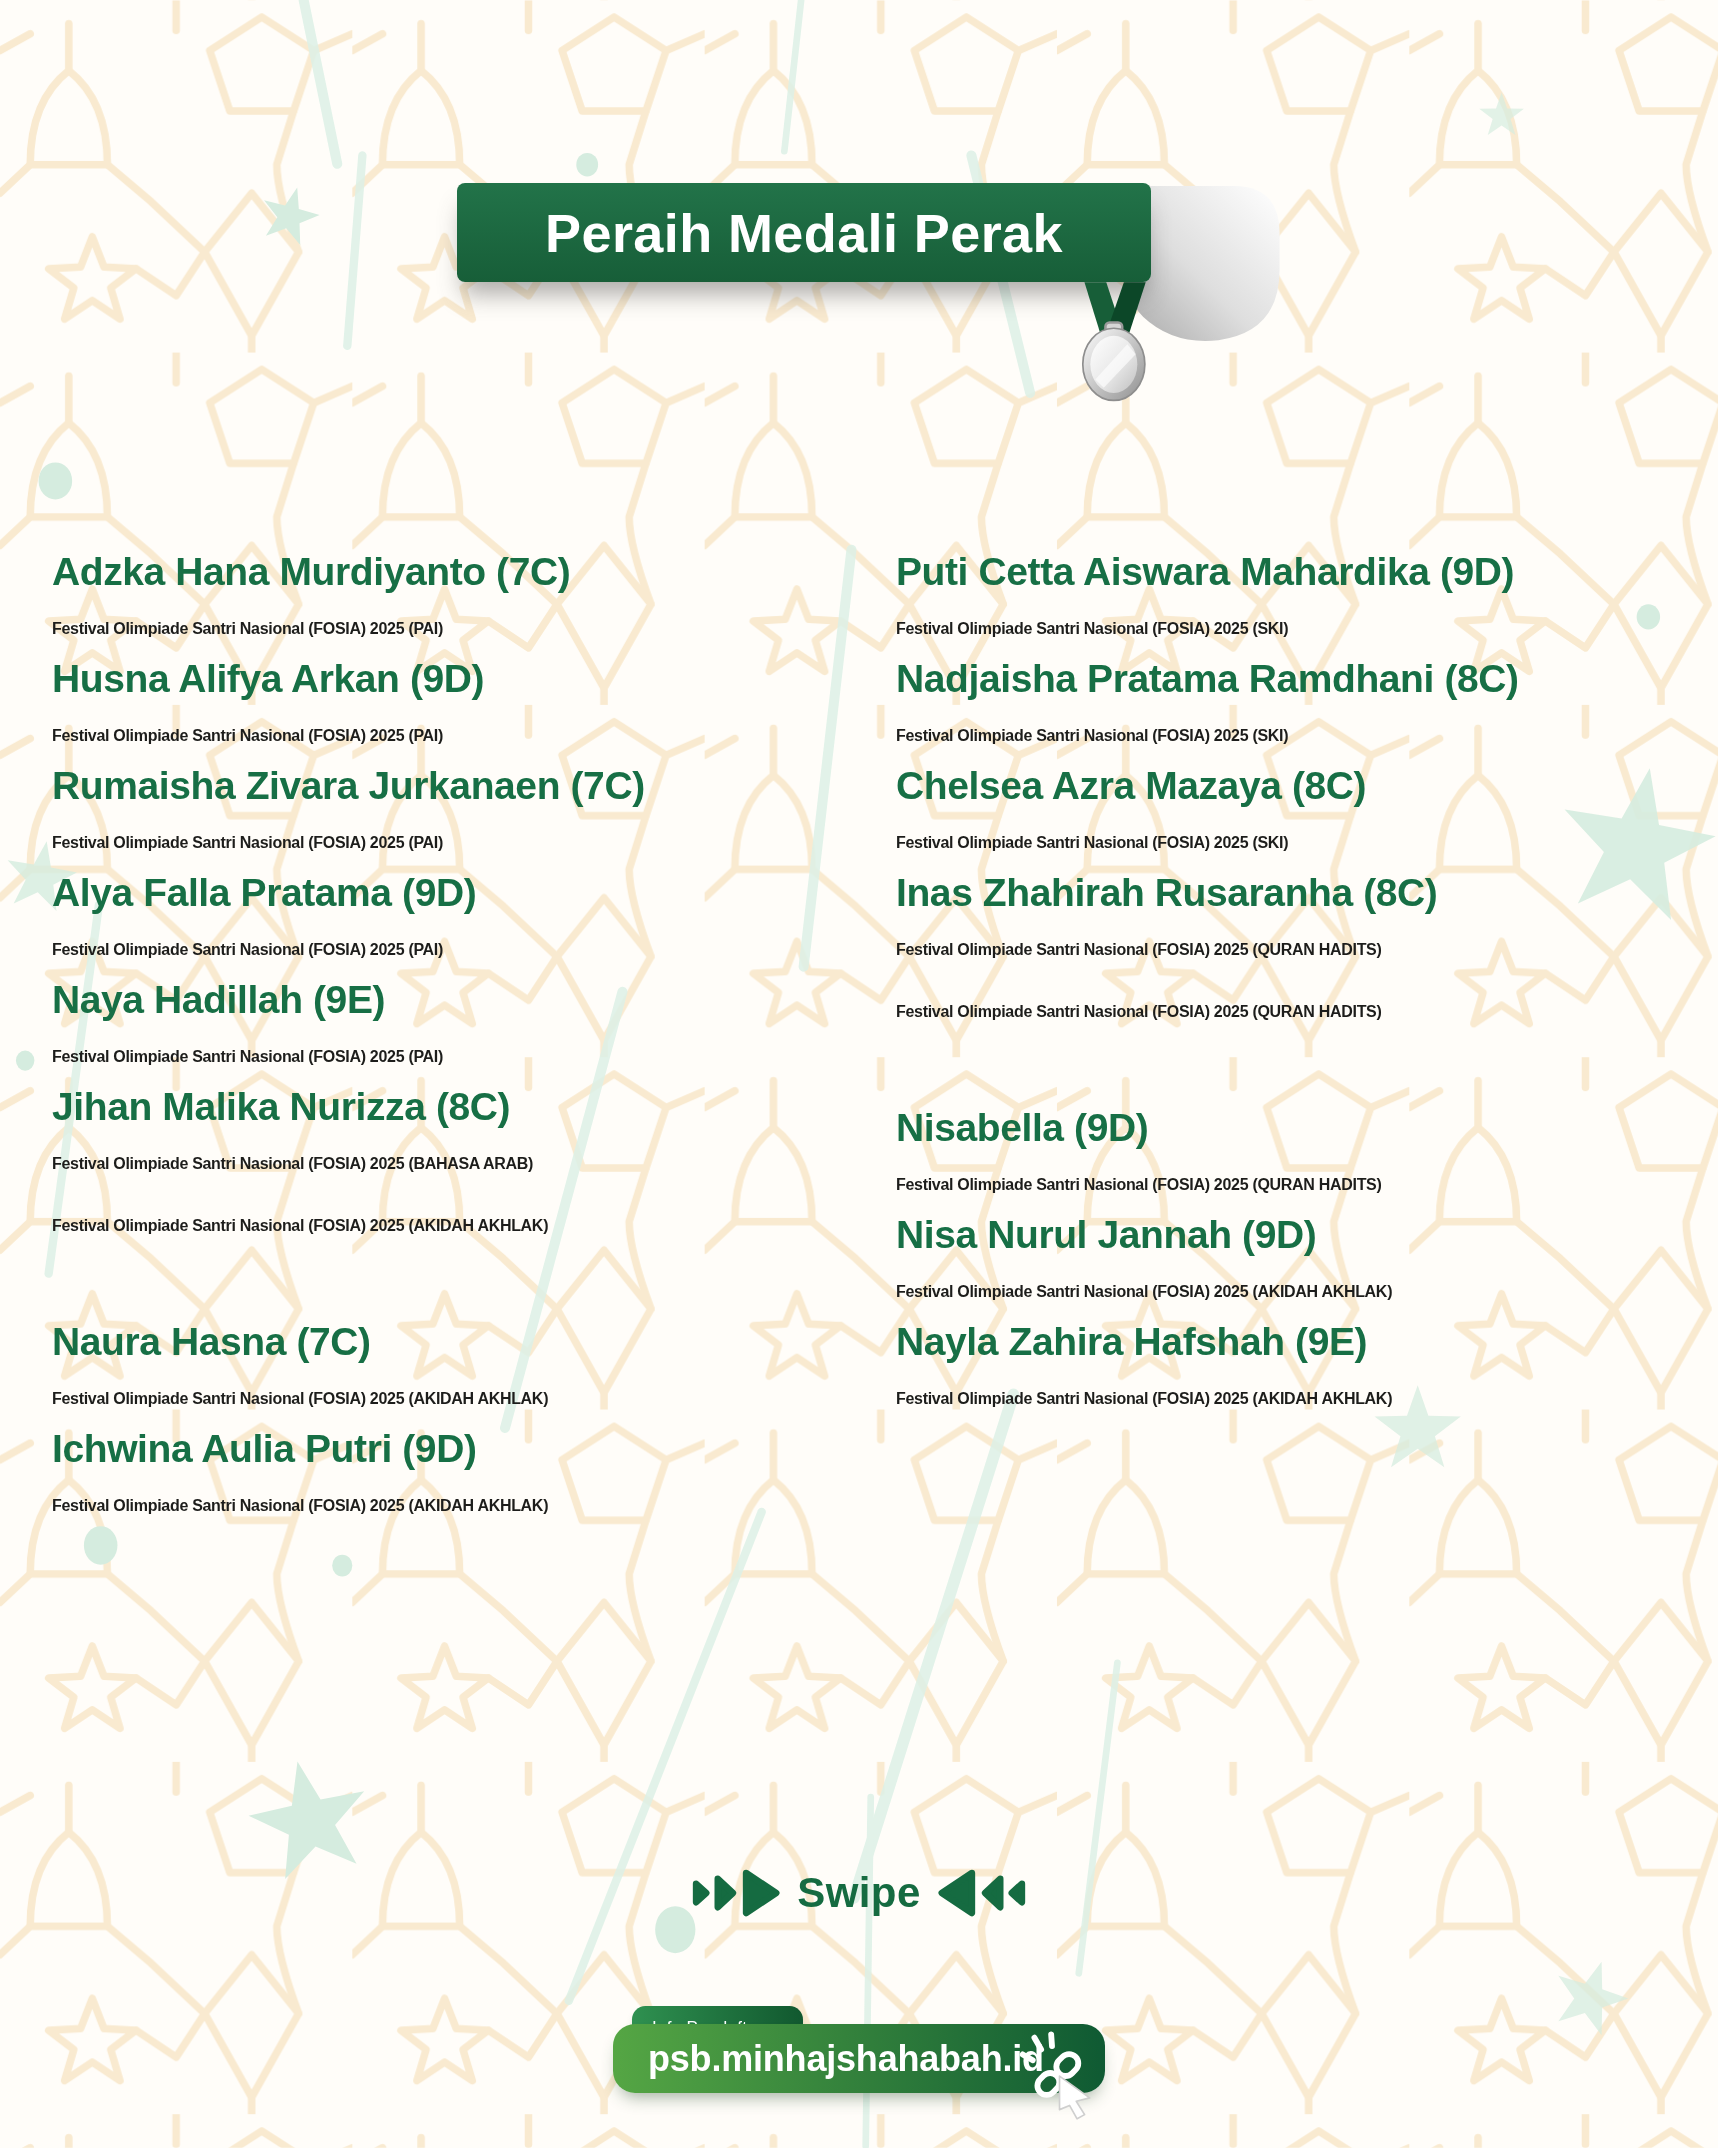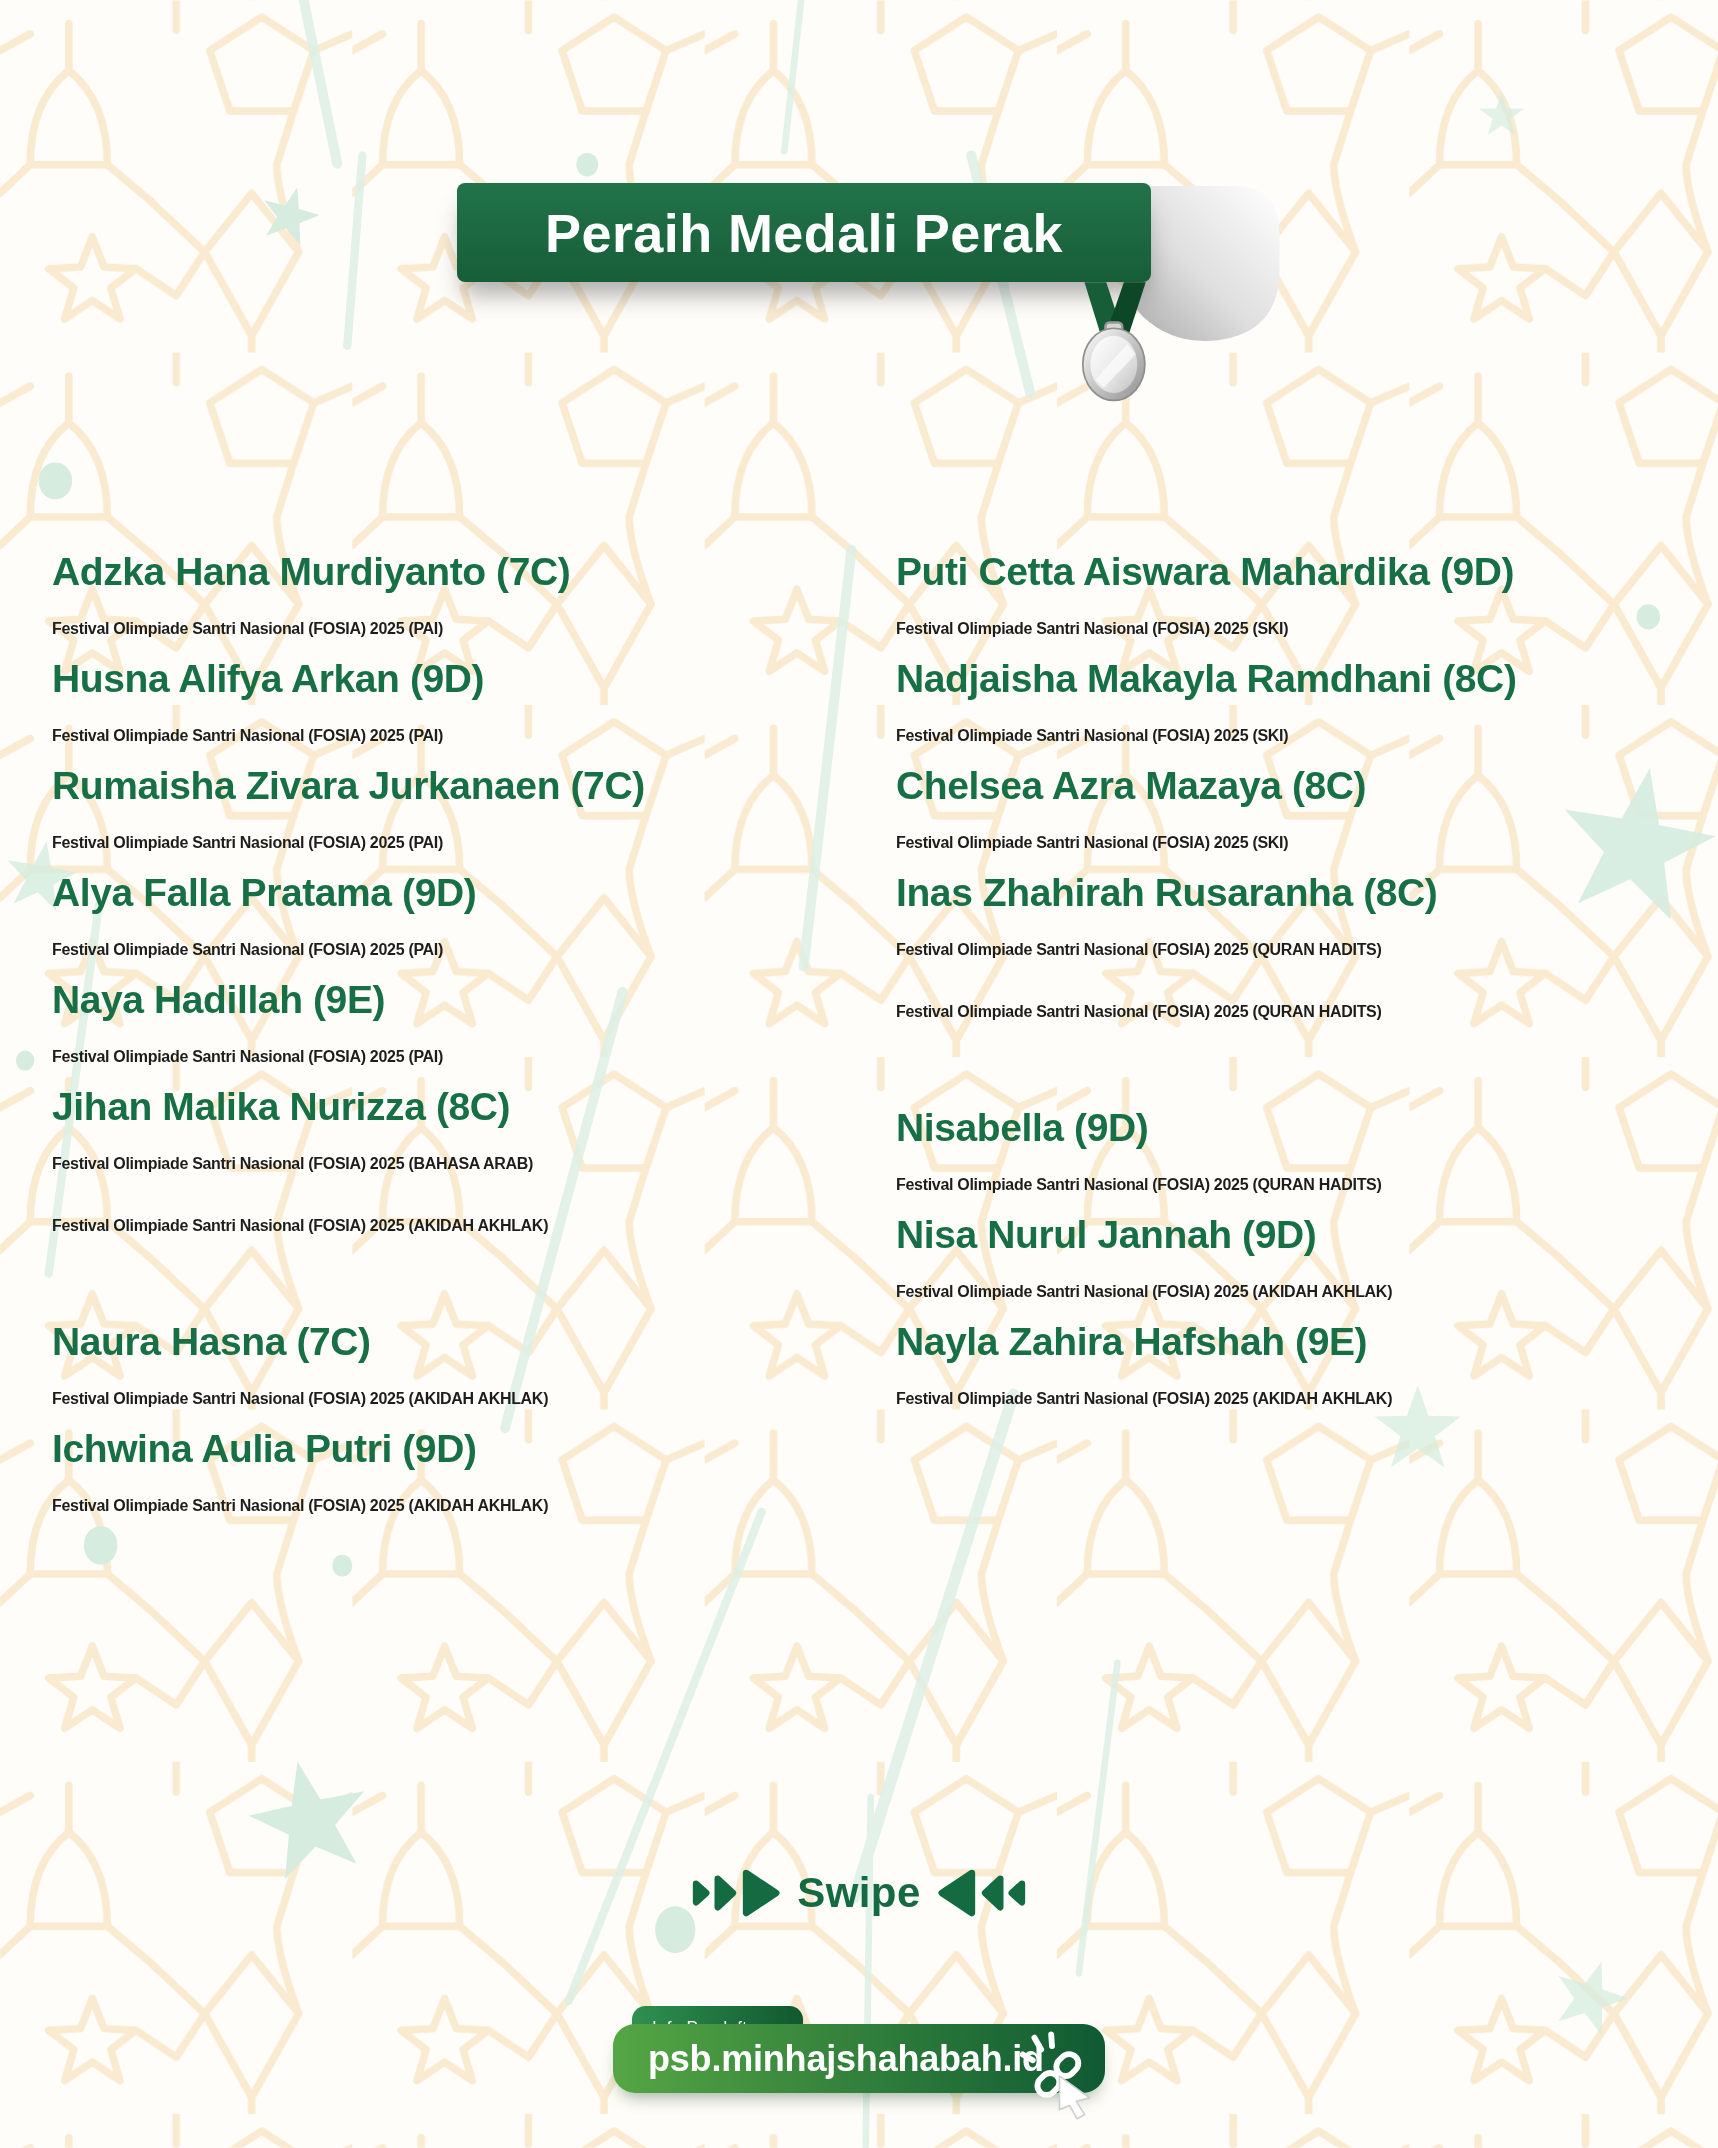--- a/index.html
+++ b/index.html
@@ -185,21 +185,21 @@
     <div class="event">Festival Olimpiade Santri Nasional (FOSIA) 2025 (AKIDAH AKHLAK)</div>
   </div>
 </div>
   <div class="col col-right">
   <div class="entry">
     <div class="name">Puti Cetta Aiswara Mahardika (9D)</div>
     <div class="event">Festival Olimpiade Santri Nasional (FOSIA) 2025 (SKI)</div>
   </div>
 
   <div class="entry">
-    <div class="name">Nadjaisha Makayla Ramdhani (8C)</div>
+    <div class="name">Nadjaisha Pratama Ramdhani (8C)</div>
     <div class="event">Festival Olimpiade Santri Nasional (FOSIA) 2025 (SKI)</div>
   </div>
 
   <div class="entry">
     <div class="name">Chelsea Azra Mazaya (8C)</div>
     <div class="event">Festival Olimpiade Santri Nasional (FOSIA) 2025 (SKI)</div>
   </div>
 
   <div class="entry">
     <div class="name">Inas Zhahirah Rusaranha (8C)</div>

